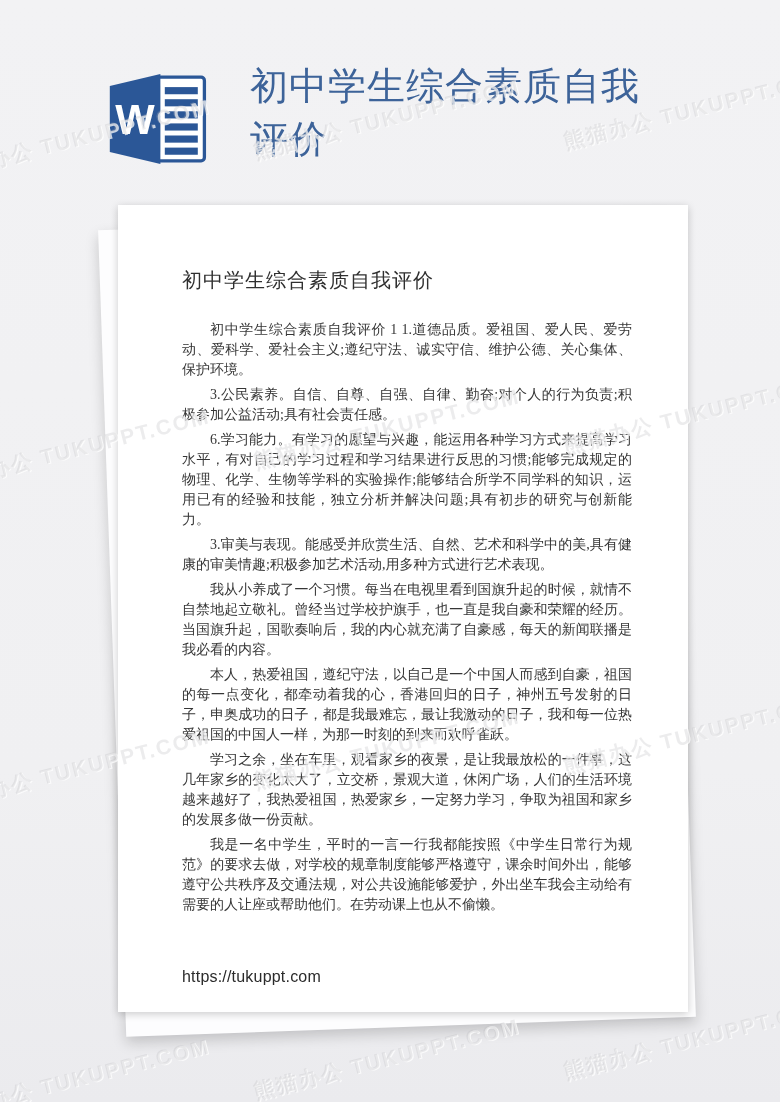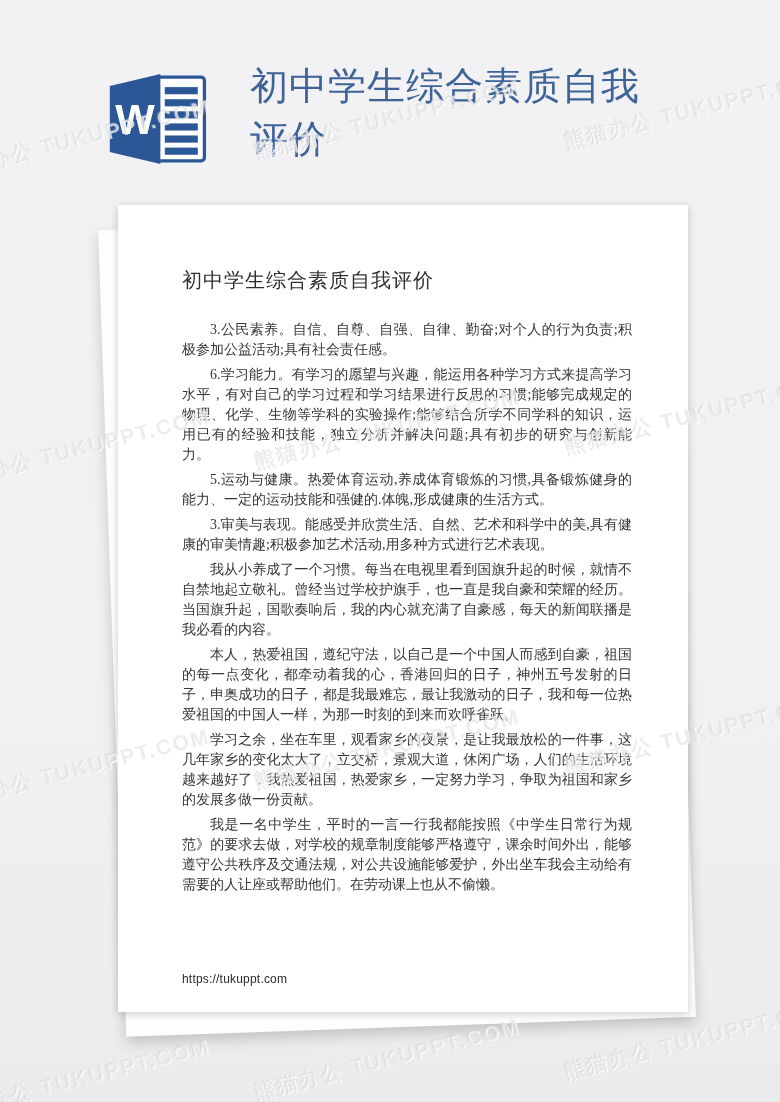--- a/index.html
+++ b/index.html
@@ -32,21 +32,21 @@
     font-size:20px;font-weight:400;color:#2f2f2f;
     letter-spacing:1px;margin:0 0 26px 0;
   }
   .doc-body p{
     font-family:"Liberation Serif","DejaVu Serif",serif;
     font-size:14px;line-height:20px;color:#363636;
     text-align:justify;text-indent:2em;margin:0 0 5px 0;
   }
   .doc-footer{
     position:absolute;left:64px;bottom:26px;
-    font-size:12px;color:#2b2b2b;letter-spacing:0.2px;
+    font-size:16px;color:#2b2b2b;letter-spacing:0.2px;
   }
   
   .wm-layer{position:absolute;inset:0;pointer-events:none;z-index:40;}
   .wm{
     position:absolute;white-space:nowrap;transform:rotate(-14deg);
     font-weight:bold;font-size:21px;letter-spacing:2px;
     color:rgba(185,185,192,0.28);
     text-shadow:1px 1px 0 rgba(255,255,255,0.75);
   }
 </style>
@@ -83,23 +83,23 @@
     <text x="31" y="64" text-anchor="middle" font-family="Liberation Sans, sans-serif" font-size="38" font-weight="bold" fill="#ffffff">W</text>
   </svg>
   <div class="header-title">初中学生综合素质自我评价</div>
 </div>
 
 <div class="page-back"></div>
 
 <div class="page-main">
   <h1 class="doc-title">初中学生综合素质自我评价</h1>
   <div class="doc-body">
+    <p>初中学生综合素质自我评价 1 1.道德品质。爱祖国、爱人民、爱劳动、爱科学、爱社会主义;遵纪守法、诚实守信、维护公德、关心集体、保护环境。</p>
     <p>3.公民素养。自信、自尊、自强、自律、勤奋;对个人的行为负责;积极参加公益活动;具有社会责任感。</p>
     <p>6.学习能力。有学习的愿望与兴趣，能运用各种学习方式来提高学习水平，有对自己的学习过程和学习结果进行反思的习惯;能够完成规定的物理、化学、生物等学科的实验操作;能够结合所学不同学科的知识，运用已有的经验和技能，独立分析并解决问题;具有初步的研究与创新能力。</p>
-    <p>5.运动与健康。热爱体育运动,养成体育锻炼的习惯,具备锻炼健身的能力、一定的运动技能和强健的.体魄,形成健康的生活方式。</p>
     <p>3.审美与表现。能感受并欣赏生活、自然、艺术和科学中的美,具有健康的审美情趣;积极参加艺术活动,用多种方式进行艺术表现。</p>
     <p>我从小养成了一个习惯。每当在电视里看到国旗升起的时候，就情不自禁地起立敬礼。曾经当过学校护旗手，也一直是我自豪和荣耀的经历。当国旗升起，国歌奏响后，我的内心就充满了自豪感，每天的新闻联播是我必看的内容。</p>
     <p>本人，热爱祖国，遵纪守法，以自己是一个中国人而感到自豪，祖国的每一点变化，都牵动着我的心，香港回归的日子，神州五号发射的日子，申奥成功的日子，都是我最难忘，最让我激动的日子，我和每一位热爱祖国的中国人一样，为那一时刻的到来而欢呼雀跃。</p>
     <p>学习之余，坐在车里，观看家乡的夜景，是让我最放松的一件事，这几年家乡的变化太大了，立交桥，景观大道，休闲广场，人们的生活环境越来越好了，我热爱祖国，热爱家乡，一定努力学习，争取为祖国和家乡的发展多做一份贡献。</p>
     <p>我是一名中学生，平时的一言一行我都能按照《中学生日常行为规范》的要求去做，对学校的规章制度能够严格遵守，课余时间外出，能够遵守公共秩序及交通法规，对公共设施能够爱护，外出坐车我会主动给有需要的人让座或帮助他们。在劳动课上也从不偷懒。</p>
   </div>
   <div class="doc-footer">https://tukuppt.com</div>
 </div>
 
 </body></html>

